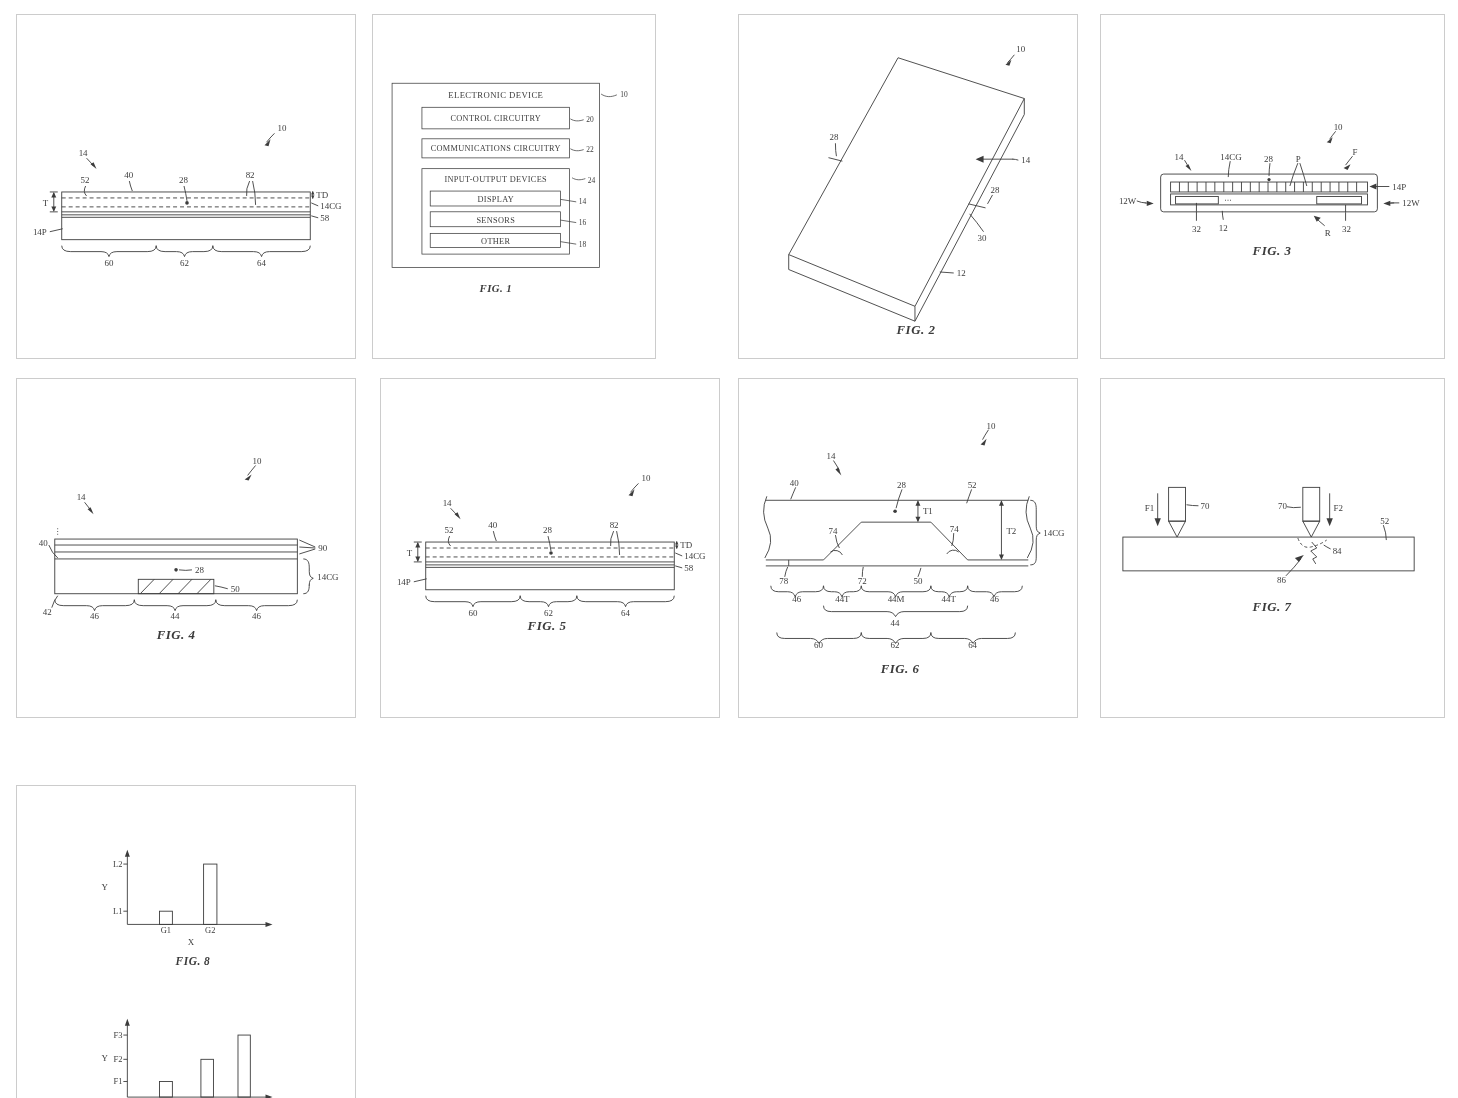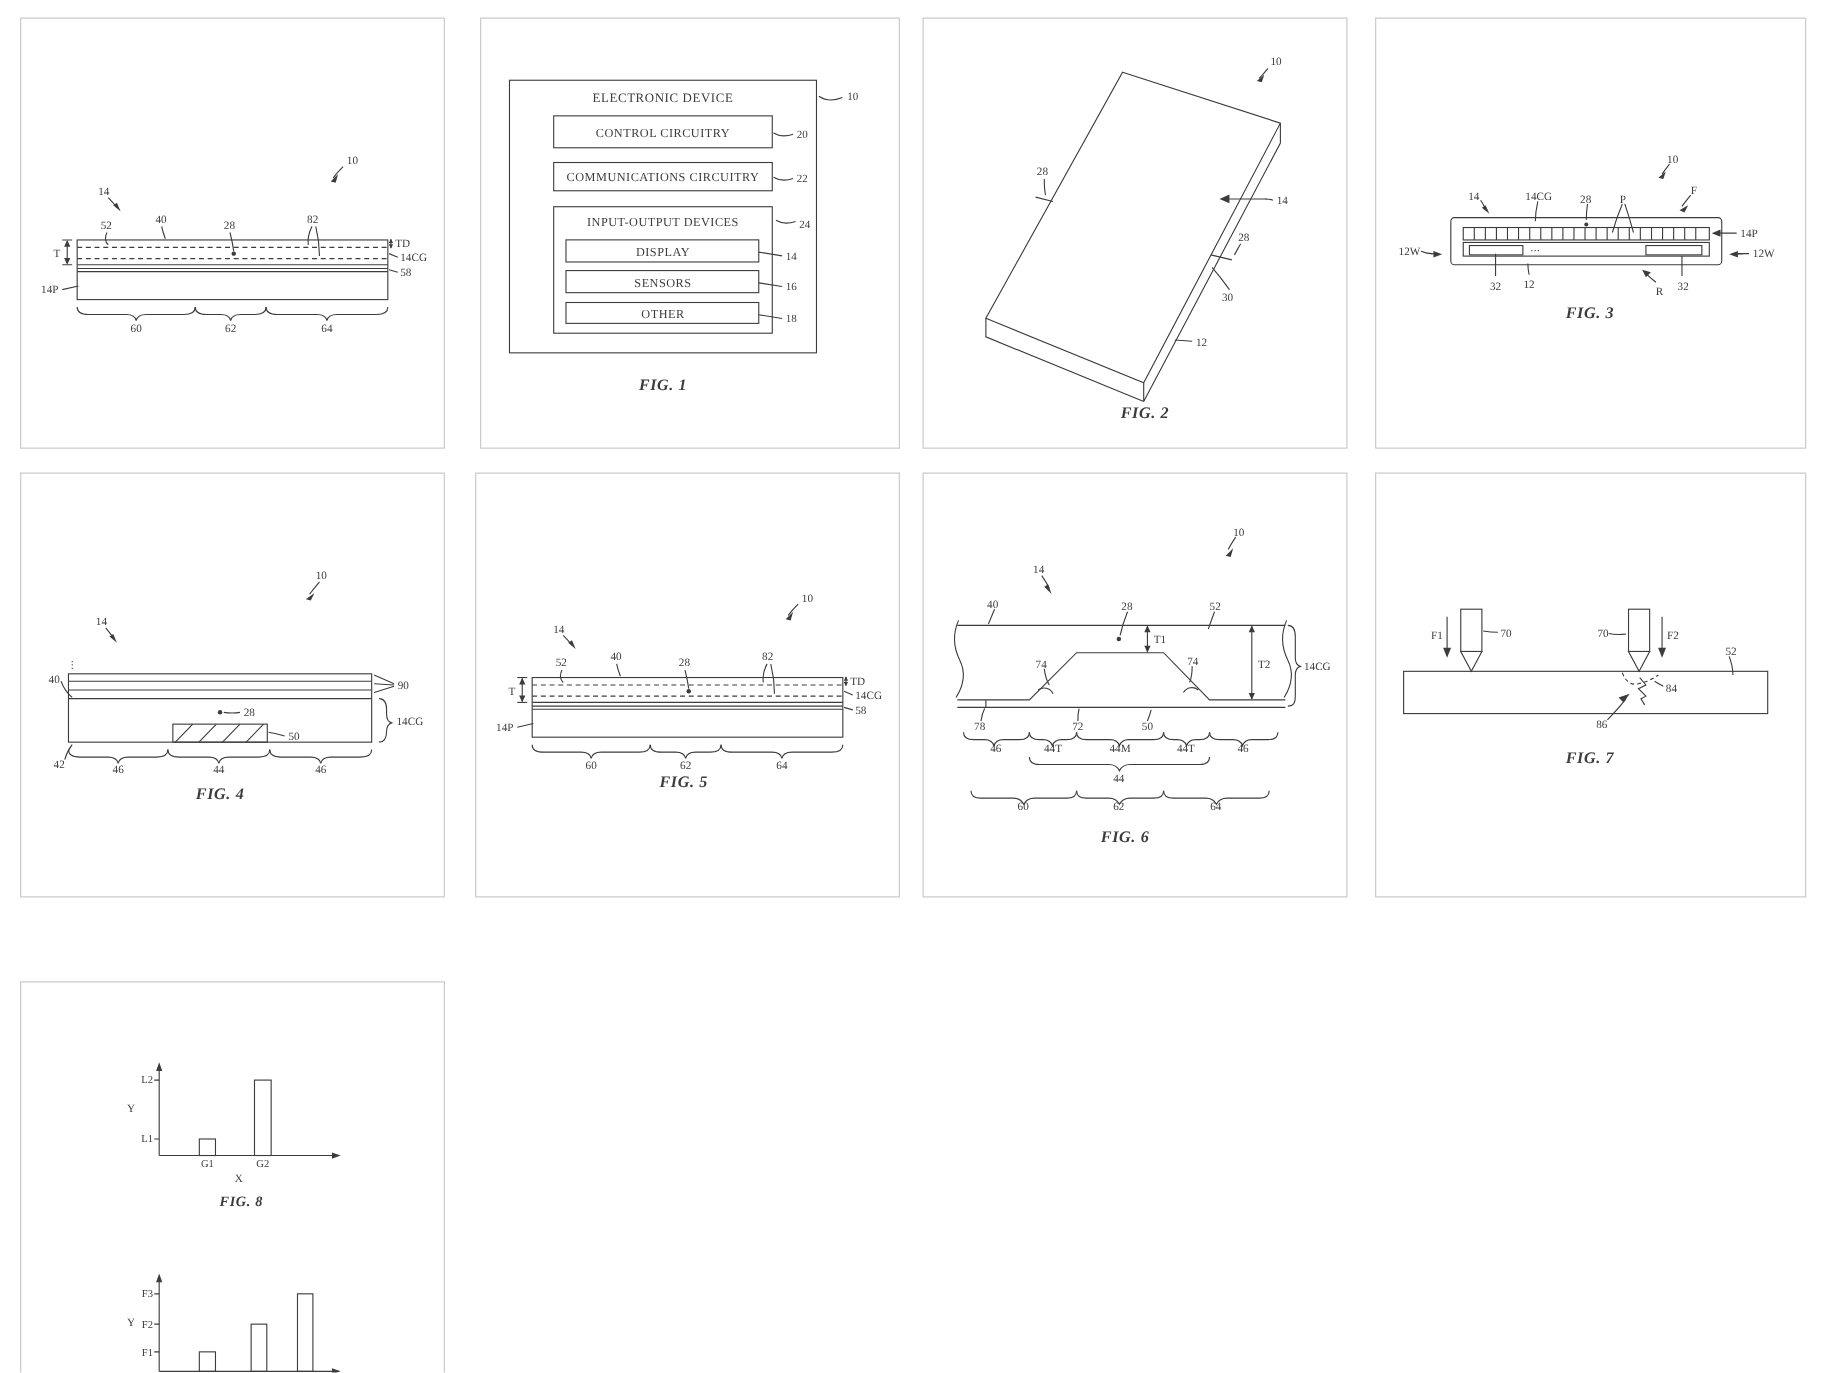--- a/index.html
+++ b/index.html
@@ -68,21 +68,21 @@
       <text x="16" y="221">14P</text>
       <text x="301" y="184">TD</text>
       <text x="305" y="195">14CG</text>
       <text x="305" y="207">58</text>
       <text class="mid" x="92.5" y="252">60</text>
       <text class="mid" x="168.5" y="252">62</text>
       <text class="mid" x="246" y="252">64</text>
     </svg>
   </div>
 
-  <div class="panel" style="left:384px;top:14px;width:336px;height:345px">
+  <div class="panel" style="left:372px;top:14px;width:284px;height:345px">
     <svg viewBox="0 0 340 345">
       <g style="stroke-width:1.1">
         <rect x="23" y="48" width="250" height="222"></rect>
         <rect x="59" y="77" width="178" height="26"></rect>
         <rect x="59" y="115" width="178" height="23"></rect>
         <rect x="59" y="151" width="178" height="103"></rect>
         <rect x="69" y="178" width="157" height="18"></rect>
         <rect x="69" y="203" width="157" height="18"></rect>
         <rect x="69" y="229" width="157" height="17"></rect>
       </g>

